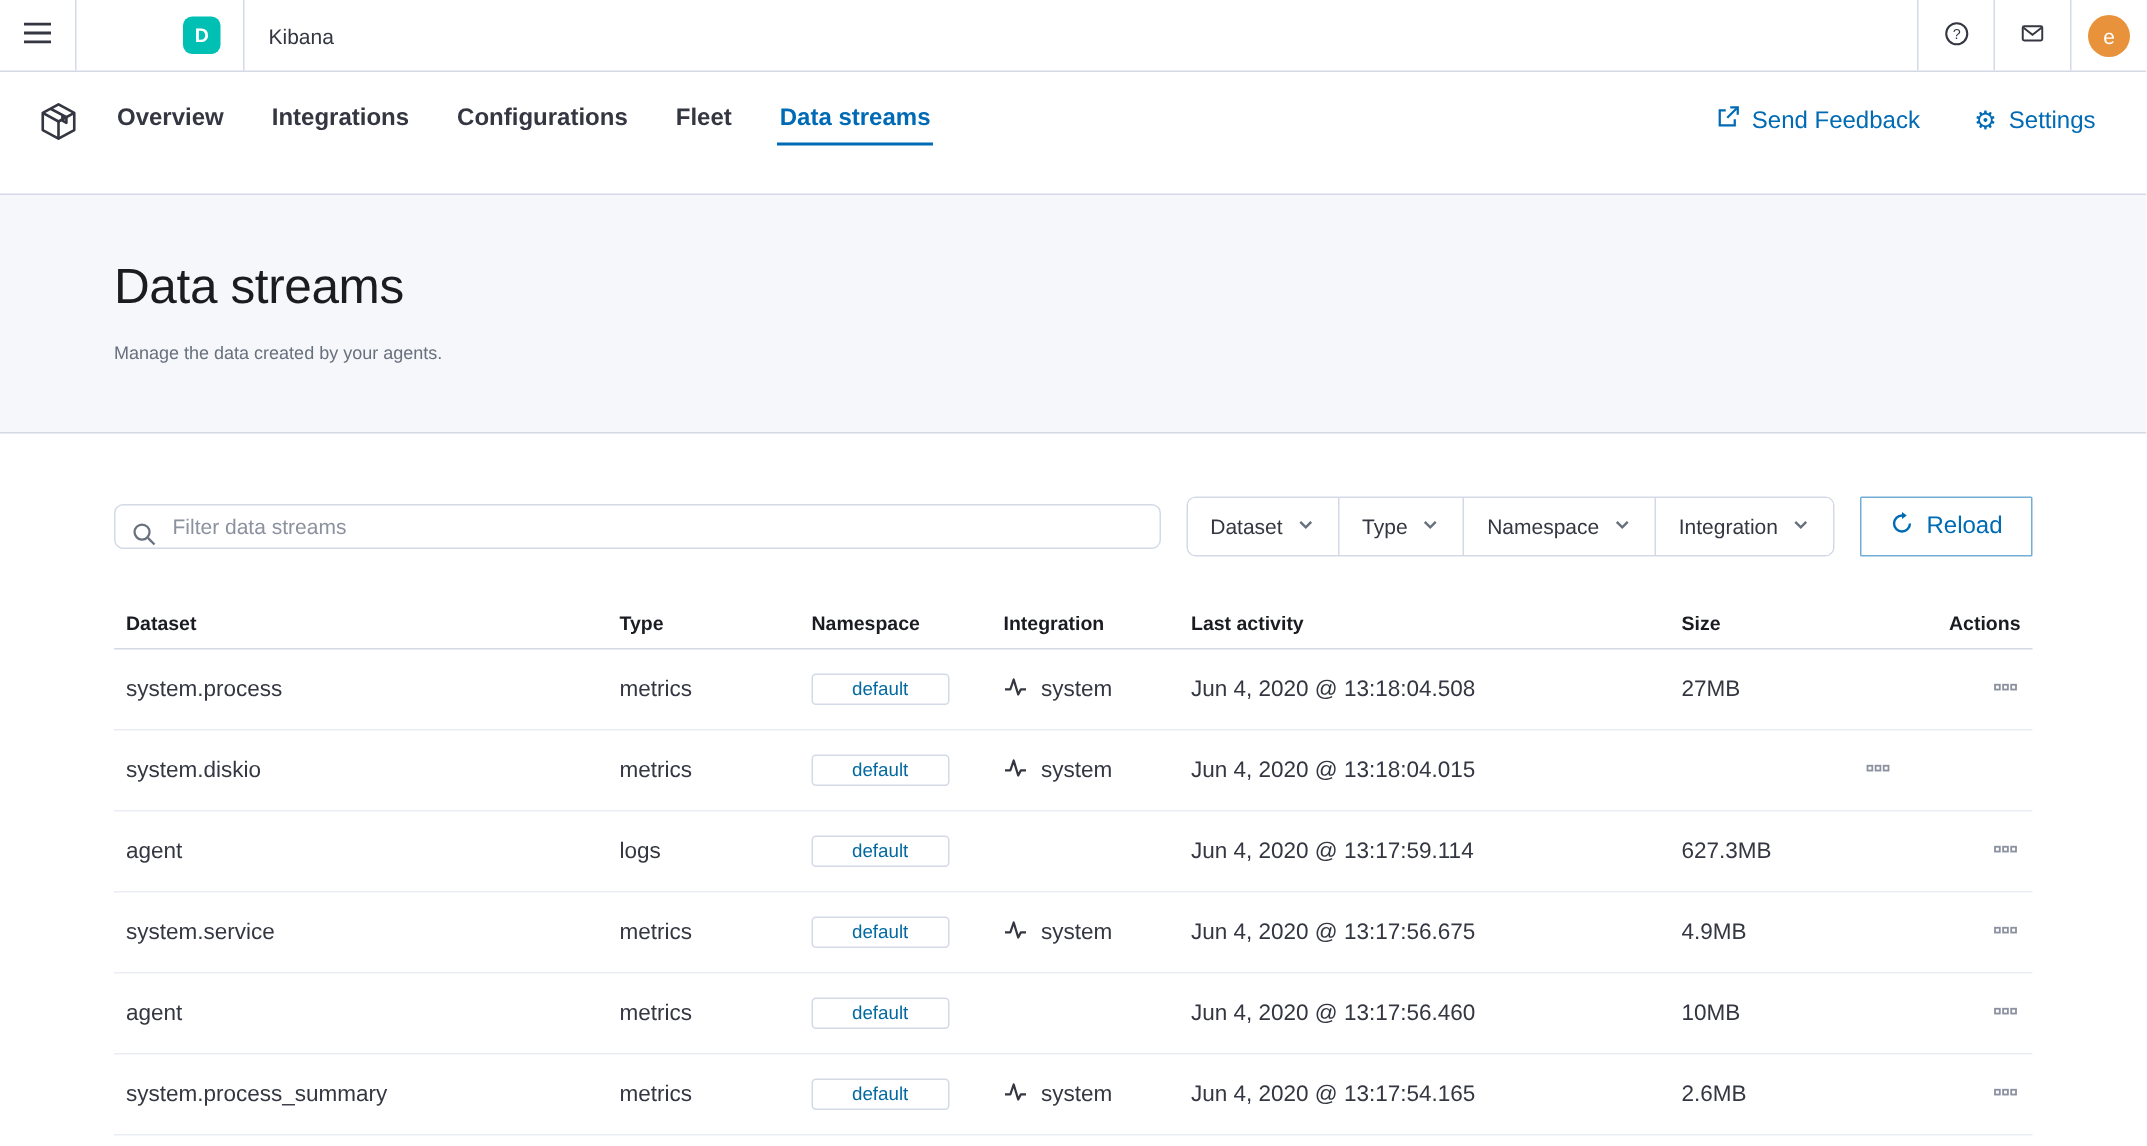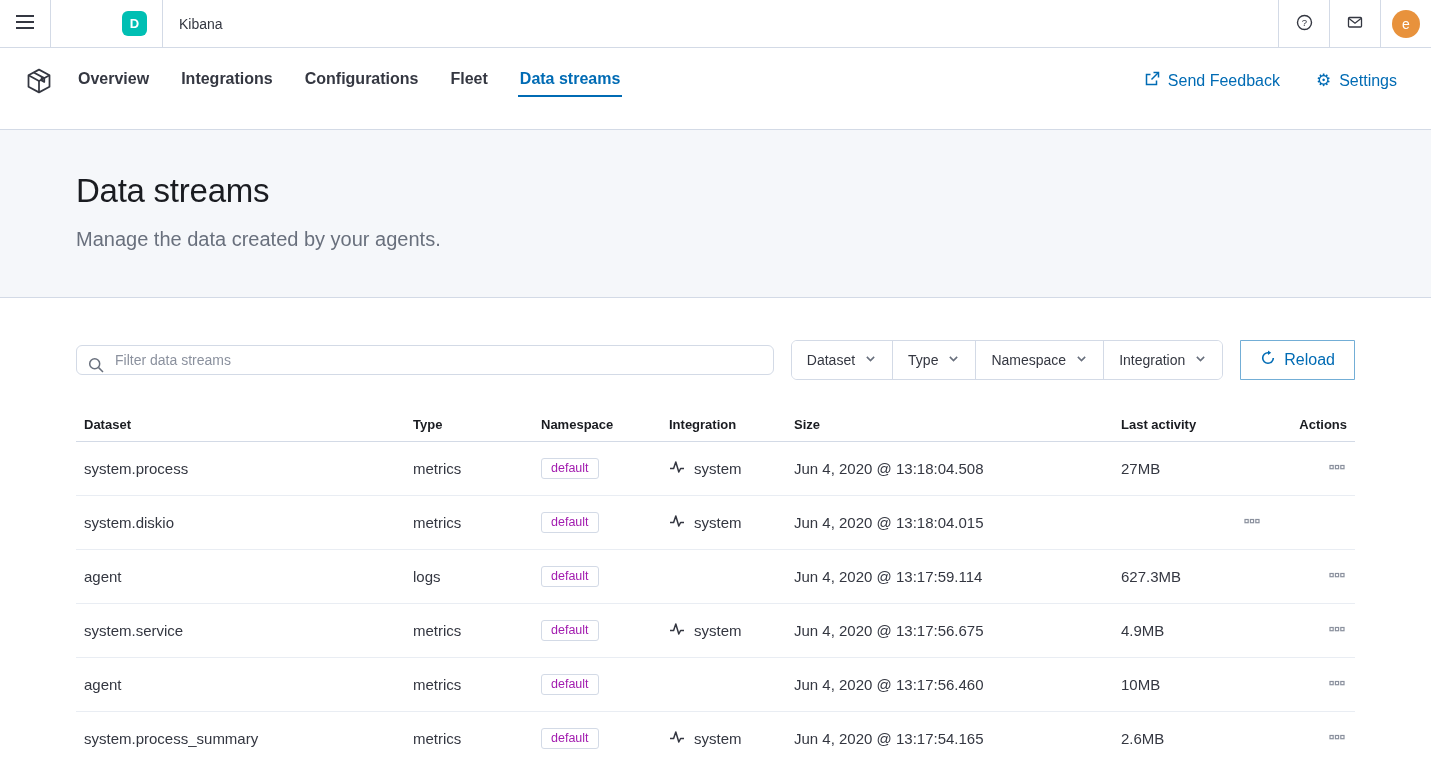--- a/index.html
+++ b/index.html
@@ -40,21 +40,21 @@
   .nav-right { margin-left:auto; display:flex; align-items:center; gap:36px; }
   .nav-link {
     display:flex; align-items:center; gap:8px; color:#006BB4; font-size:16px;
     text-decoration:none; cursor:pointer; background:none; border:none;
   }
   .gear-glyph { font-size:17px; line-height:1; }
 
   
   .page-header { background:#F5F7FA; border-bottom:1px solid #D3DAE6; padding:42px 76px 46px; }
   .page-title { font-size:33px; font-weight:400; color:#1A1C21; letter-spacing:-.25px; }
-  .page-subtitle { margin-top:18px; font-size:20px; color:#69707D; }
+  .page-subtitle { margin-top:18px; font-size:12px; color:#69707D; }
 
   
   .content { padding:42px 76px 0; }
   .toolbar { display:flex; align-items:center; gap:17px; margin-bottom:28px; }
   .search-wrap { flex:1; position:relative; }
   .search-wrap .search-ic { position:absolute; left:12px; top:12px; }
   .search-input {
     width:100%; height:30px; border:1px solid #D3DAE6; border-radius:6px;
     padding:0 12px 0 38px; font-size:14px; color:#343741; background:#fff; outline:none;
   }
@@ -73,21 +73,21 @@
 
   
   .thead, .trow { display:grid; grid-template-columns:329px 128px 128px 125px 327px 157px 85px; align-items:center; }
   .thead { border-bottom:1px solid #D3DAE6; }
   .th { font-size:13px; font-weight:700; color:#1A1C21; padding:9px 8px; cursor:pointer; }
   .trow { border-bottom:1px solid #E9EDF3; }
   .td { padding:13px 8px; font-size:15px; color:#343741; }
   .right { text-align:right; }
   .badge {
     display:inline-block; border:1px solid #D3DAE6; background:#fff; border-radius:3px;
-    padding:2px 9px 3px; font-size:12.5px; color:#a21caf;
+    padding:2px 26px 3px; font-size:12.5px; color:#0369a1;
   }
   .td.integration { display:flex; align-items:center; gap:9px; }
   .actions-btn { background:none; border:none; cursor:pointer; padding:4px 2px; display:inline-flex; }
 </style>
 </head>
 <body>
 
 <div class="app">
 
   <header class="topbar">
@@ -246,22 +246,22 @@
         <span>Reload</span>
       </button>
     </div>
 
     <div class="table">
       <div class="thead">
         <div class="th">Dataset</div>
         <div class="th">Type</div>
         <div class="th">Namespace</div>
         <div class="th">Integration</div>
+        <div class="th">Last activity</div>
         <div class="th">Size</div>
-        <div class="th">Last activity</div>
         <div class="th right">Actions</div>
       </div>
 
       <div class="tbody">
 
           <div class="trow">
             <div class="td">system.process</div>
             <div class="td">metrics</div>
             <div class="td">
               <span class="badge">default</span>

